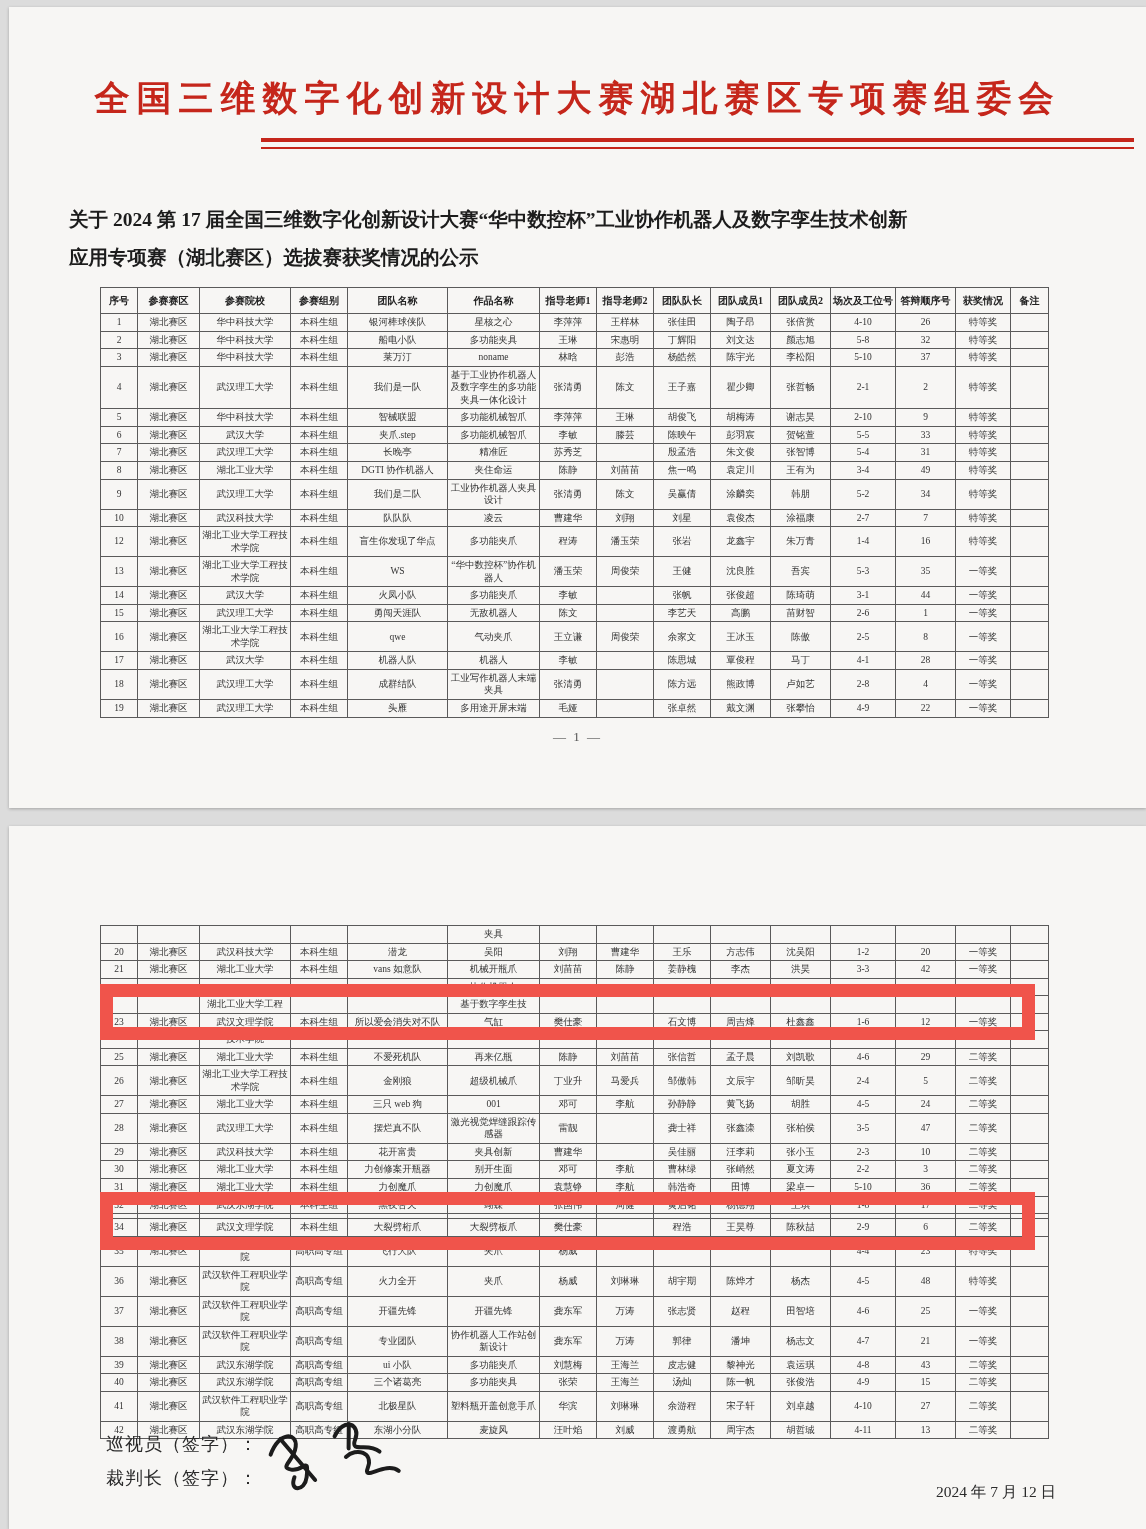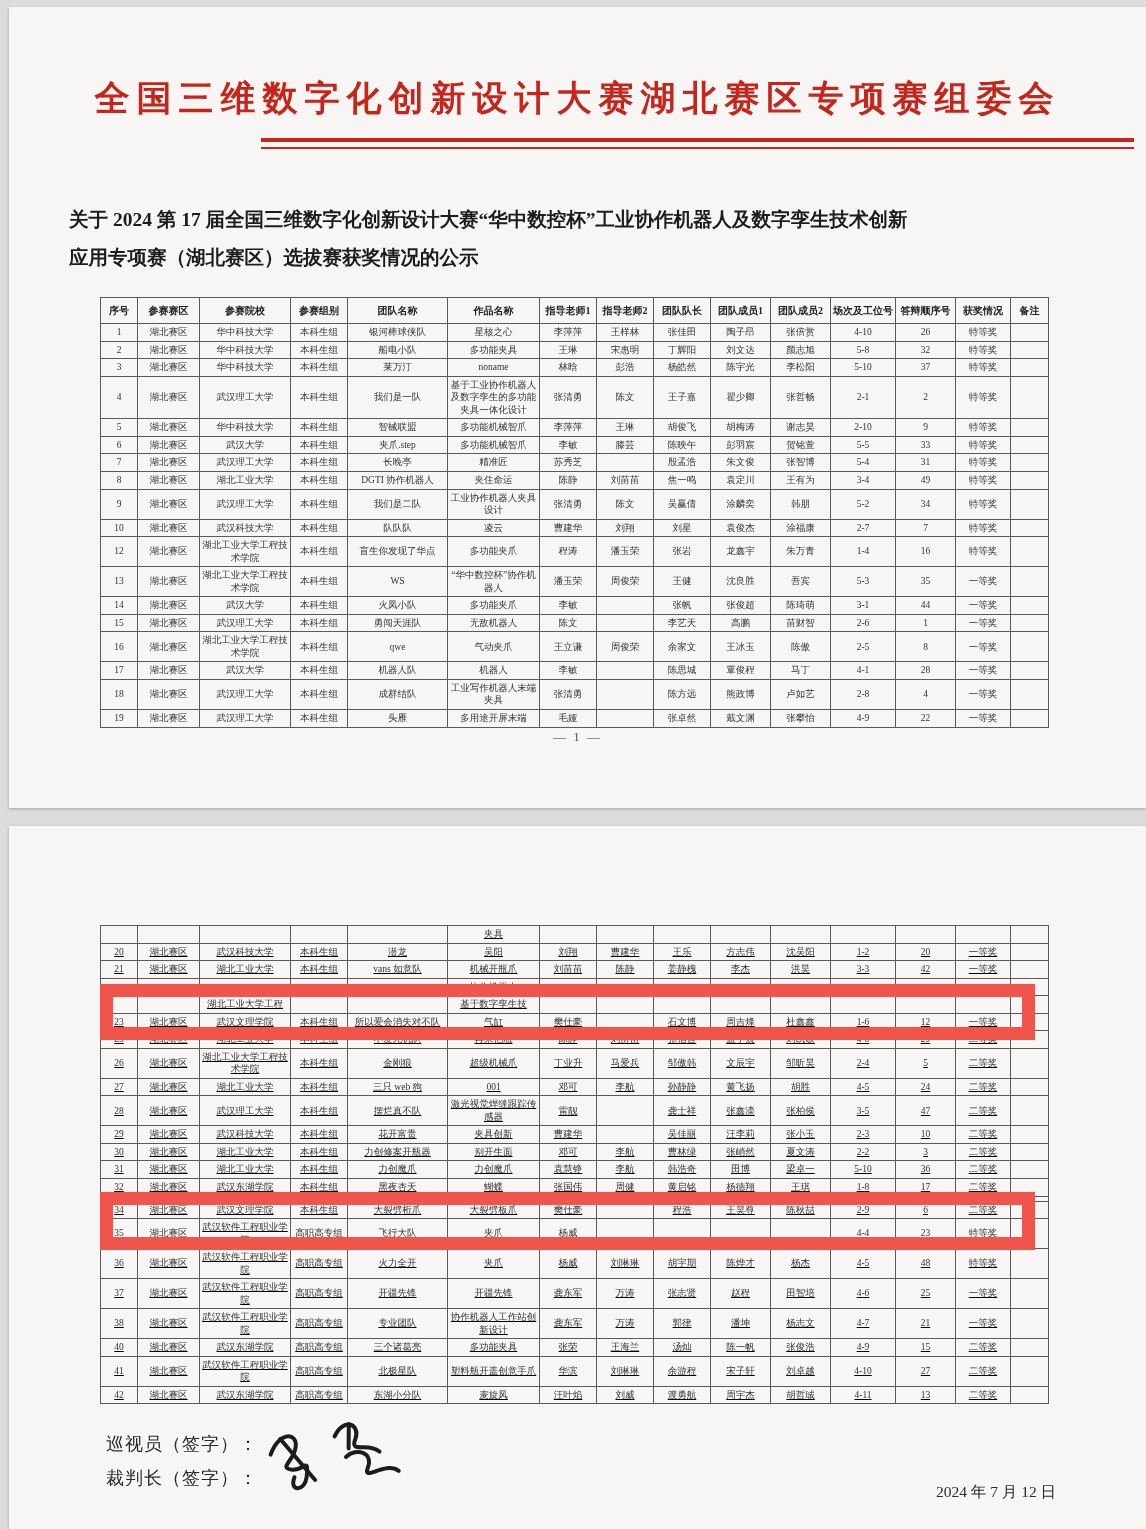--- a/index.html
+++ b/index.html
@@ -24,31 +24,31 @@
   }
   .double-rule{
     margin:16px 12px 0 252px;height:5px;
     border-top:4px solid #c5261b;border-bottom:2px solid #c5261b;
   }
   .announce{
     margin:52px 60px 0 60px;text-align:left;
     font-size:19.5px;font-weight:bold;color:#1c1c1c;line-height:1.95;
   }
   table.award{
-    width:948px;margin-left:91px;margin-top:20px;
+    width:948px;margin-left:91px;margin-top:10px;
     border-collapse:collapse;table-layout:fixed;
     background:transparent;
   }
   table.award td,table.award th{
     border:1px solid #5a5a5a;
     font-size:9.5px;color:#333;text-align:center;vertical-align:middle;
     padding:2px 1px;line-height:1.32;overflow:hidden;word-break:break-all;
   }
   table.award th{font-weight:bold;font-size:10px;color:#222;padding:6px 1px;}
-  #page2 table.award{margin-top:99px;text-decoration:underline;}
+  #page2 table.award{margin-top:99px;}
   .page-num{
     position:absolute;left:0;right:0;top:722px;text-align:center;
     font-size:13px;color:#555;letter-spacing:2px;
   }
   .hl-box{
     position:absolute;border:13px solid #f0544b;z-index:5;
     left:91px;width:909px;
   }
   #hl-box-1{top:158px;height:30px;}
   #hl-box-2{top:366px;height:32px;}
@@ -539,20 +539,37 @@
           <td></td>
           <td>石文博</td>
           <td>周吉烽</td>
           <td>杜鑫鑫</td>
           <td>1-6</td>
           <td>12</td>
           <td>一等奖</td>
           <td></td>
         </tr>
         <tr>
+          <td></td>
+          <td></td>
+          <td>技术学院</td>
+          <td></td>
+          <td></td>
+          <td></td>
+          <td></td>
+          <td></td>
+          <td></td>
+          <td></td>
+          <td></td>
+          <td></td>
+          <td></td>
+          <td></td>
+          <td></td>
+        </tr>
+        <tr>
           <td>25</td>
           <td>湖北赛区</td>
           <td>湖北工业大学</td>
           <td>本科生组</td>
           <td>不爱死机队</td>
           <td>再来亿瓶</td>
           <td>陈静</td>
           <td>刘苗苗</td>
           <td>张信哲</td>
           <td>孟子晨</td>
@@ -774,20 +791,37 @@
           <td>专业团队</td>
           <td>协作机器人工作站创新设计</td>
           <td>龚东军</td>
           <td>万涛</td>
           <td>郭律</td>
           <td>潘坤</td>
           <td>杨志文</td>
           <td>4-7</td>
           <td>21</td>
           <td>一等奖</td>
+          <td></td>
+        </tr>
+        <tr>
+          <td>39</td>
+          <td>湖北赛区</td>
+          <td>武汉东湖学院</td>
+          <td>高职高专组</td>
+          <td>ui 小队</td>
+          <td>多功能夹爪</td>
+          <td>刘慧梅</td>
+          <td>王海兰</td>
+          <td>皮志健</td>
+          <td>黎神光</td>
+          <td>袁运琪</td>
+          <td>4-8</td>
+          <td>43</td>
+          <td>二等奖</td>
           <td></td>
         </tr>
         <tr>
           <td>40</td>
           <td>湖北赛区</td>
           <td>武汉东湖学院</td>
           <td>高职高专组</td>
           <td>三个诸葛亮</td>
           <td>多功能夹具</td>
           <td>张荣</td>

